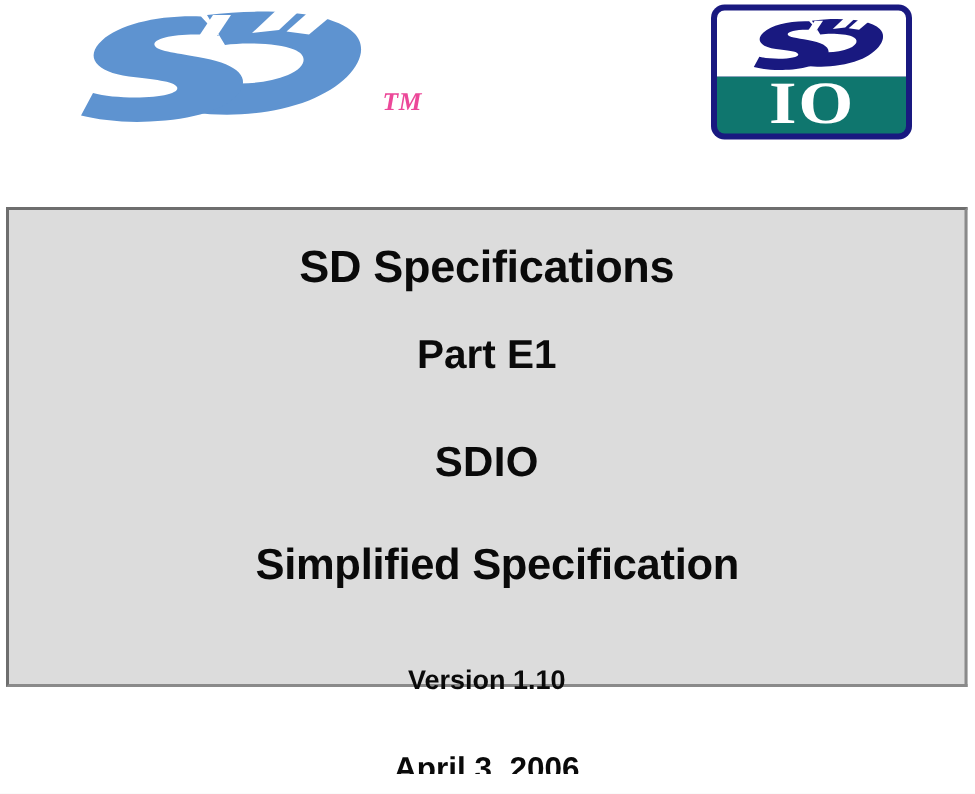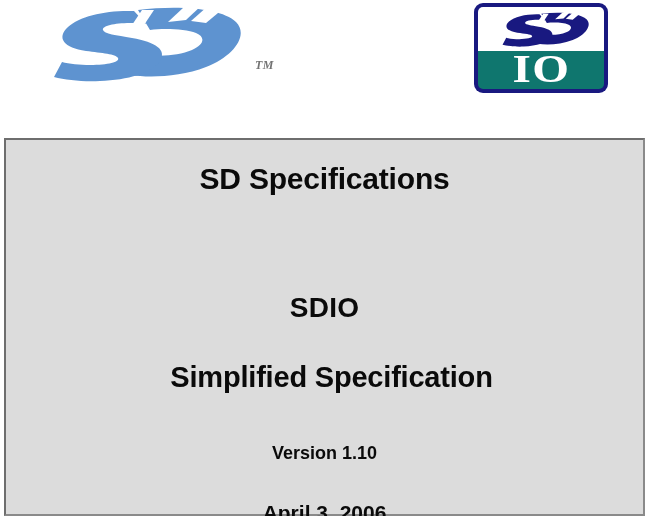--- a/index.html
+++ b/index.html
@@ -31,23 +31,23 @@
     width: 200px;
     height: 78px;
   }
   .sd-logo svg { display: block; }
   .sd-tm {
     position: absolute;
     left: 209px;
     top: 54px;
     font-family: "Liberation Serif", serif;
     font-style: italic;
-    font-size: 12px;
+    font-size: 17px;
     font-weight: 600;
-    color: #737373;
+    color: #ec4899;
     letter-spacing: 0.5px;
   }
 
   
   .sdio-badge {
     position: absolute;
     left: 474px;
     top: 3px;
     width: 134px;
     height: 90px;
@@ -88,21 +88,21 @@
     transform: scaleX(1.18);
     margin-top: -2px;
   }
 
   
   .cover-box {
     position: absolute;
     left: 4px;
     top: 138px;
     width: 641px;
-    height: 378px;
+    height: 320px;
     box-sizing: border-box;
     background: #dcdcdc;
     border: 2px solid #6e6e6e;
     border-right-color: #8a8a8a;
     border-bottom-color: #8a8a8a;
   }
 
   .cover-inner {
     width: 100%;
     height: 100%;
@@ -185,20 +185,21 @@
     <div class="sdio-bottom">
       <span class="sdio-io">IO</span>
     </div>
   </div>
 
 </div>
 
 <div class="cover-box">
   <div class="cover-inner">
     <div class="line l-title">SD Specifications</div>
+    <div class="line l-part">Part E1</div>
     <div class="line l-sdio">SDIO</div>
     <div class="line l-simple">Simplified Specification</div>
     <div class="line l-version">Version 1.10</div>
     <div class="line l-date">April 3, 2006</div>
   </div>
 </div>
 
 <div class="footer-space"></div>
 
 </body></html>

